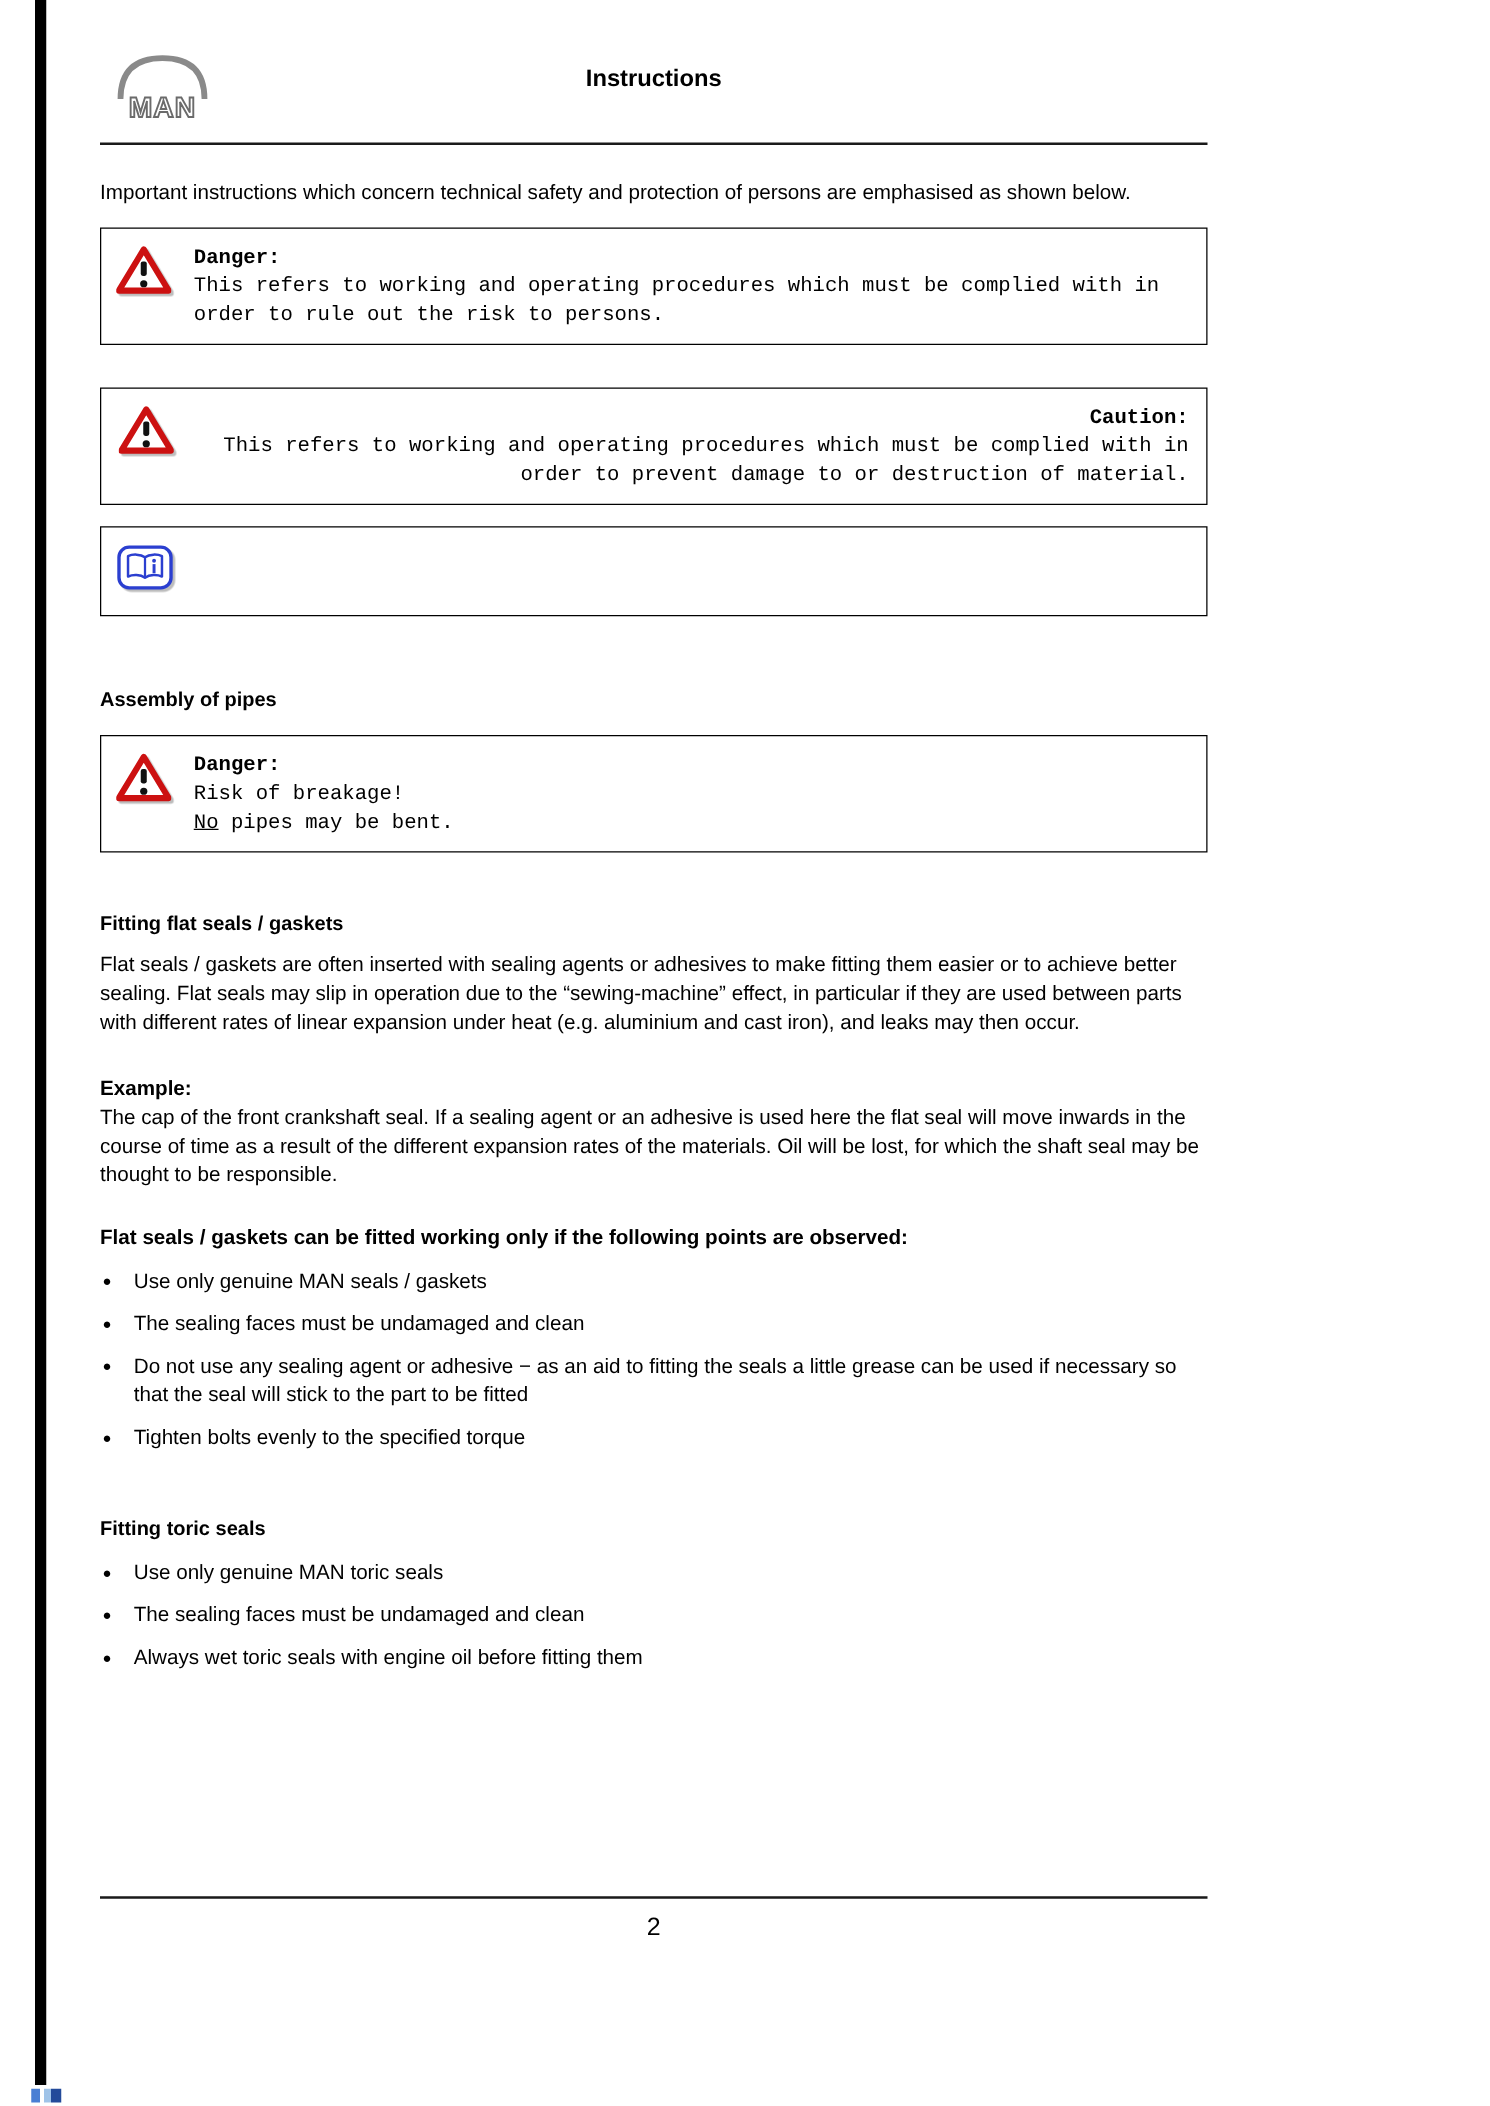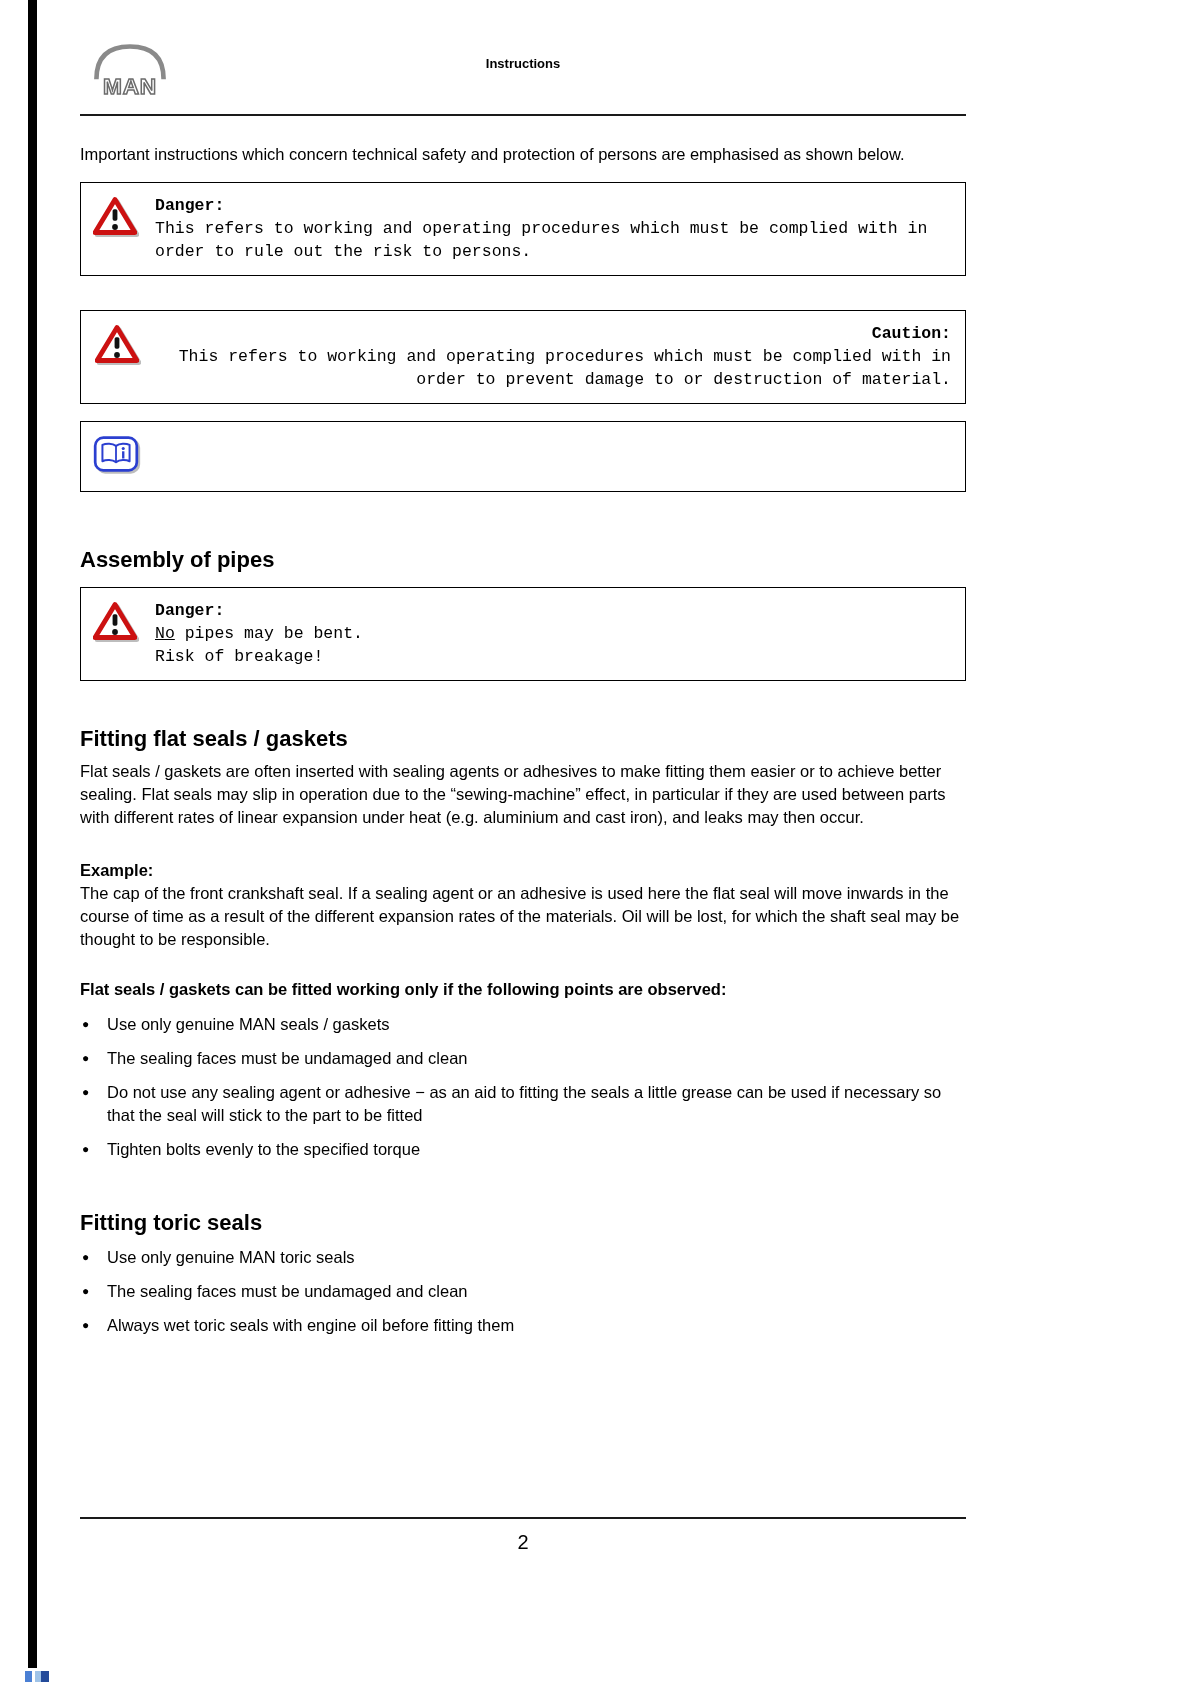--- a/index.html
+++ b/index.html
@@ -19,35 +19,35 @@
   }
   .content {
     position:absolute; left:80px; top:0;
     width:886px;
     font-size:16.5px; line-height:23px;
   }
   .header { position:relative; height:114px; border-bottom:2px solid #1a1a1a; }
   .logo { position:absolute; left:8px; top:40px; width:84px; height:60px; }
   .title {
     position:absolute; left:0; right:0; top:52px; margin:0;
-    text-align:center; font-size:13px; font-weight:bold; line-height:23px;
+    text-align:center; font-size:19px; font-weight:bold; line-height:23px;
   }
   .intro { margin:27px 0 0 0; }
   .notice {
     display:flex; align-items:flex-start;
     border:1.5px solid #000;
     margin-top:16px;
     padding:11px 14px 12px 12px;
   }
   .notice-icon { flex:0 0 46px; margin-right:16px; margin-top:2px; }
   .icon-shadow { filter:drop-shadow(2.5px 2.5px 0 #bdbdbd); }
   .notice-body { flex:1;font-family:Liberation Mono, monospace; }
   .notice-title { font-weight:bold; }
   .u { text-decoration:underline; }
-  .section-heading { font-size:22px; line-height:23px; margin:0; }
+  .section-heading { font-size:16px; line-height:23px; margin:0; }
   .h-assembly { margin-top:56px; }
   .h-flat { margin-top:46px; }
   .h-toric { margin-top:50px; }
   .para { margin:10px 0 0 0; }
   .example-heading { margin:30px 0 0 0; font-weight:bold; }
   .example-para { margin:0; }
   .points-heading { margin:27px 0 0 0; font-weight:bold; }
   .bullets { list-style:none; margin:12px 0 0 0; padding:0; }
   .bullets li { position:relative; padding-left:27px; margin-bottom:11px; }
   .bullets li::before {
@@ -131,22 +131,22 @@
     <div class="notice">
       <div class="notice-icon icon-shadow">
         <svg viewBox="0 0 64 58" width="44" height="40">
           <path d="M32 5 L61 53 L3 53 Z" fill="#ffffff" stroke="#cc1111" stroke-width="7" stroke-linejoin="round"></path>
           <rect x="28.5" y="19" width="7" height="17" rx="2.5" fill="#111"></rect>
           <circle cx="32" cy="45" r="4.2" fill="#111"></circle>
         </svg>
       </div>
       <div class="notice-body">
         <div class="notice-title">Danger:</div>
+        <div class="notice-text">Risk of breakage!</div>
         <div class="notice-text"><span class="u">No</span><span> pipes may be bent.</span></div>
-        <div class="notice-text">Risk of breakage!</div>
       </div>
     </div>
 
     <h2 class="section-heading h-flat">Fitting flat seals / gaskets</h2>
     <p class="para">Flat seals / gaskets are often inserted with sealing agents or adhesives to make fitting them easier or to achieve better sealing. Flat seals may slip in operation due to the “sewing-machine” effect, in particular if they are used between parts with different rates of linear expansion under heat (e.g. aluminium and cast iron), and leaks may then occur.</p>
 
     <p class="example-heading">Example:</p>
     <p class="example-para">The cap of the front crankshaft seal. If a sealing agent or an adhesive is used here the flat seal will move inwards in the course of time as a result of the different expansion rates of the materials. Oil will be lost, for which the shaft seal may be thought to be responsible.</p>
 
     <p class="points-heading">Flat seals / gaskets can be fitted working only if the following points are observed:</p>

